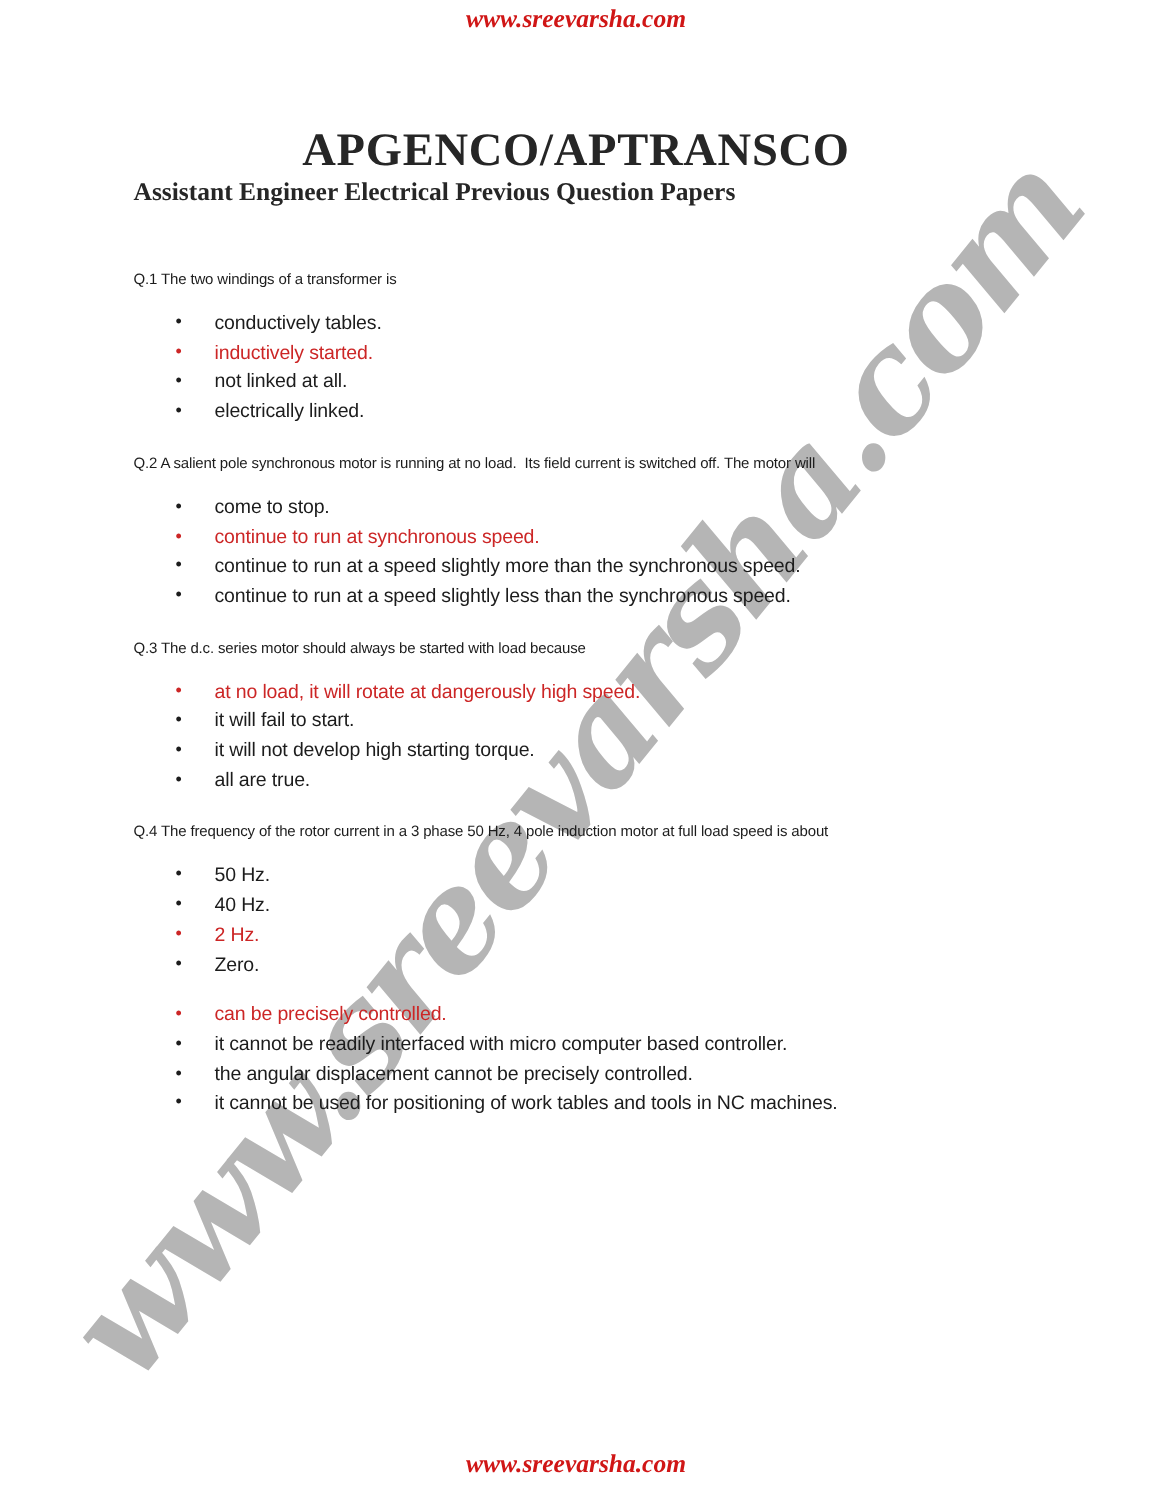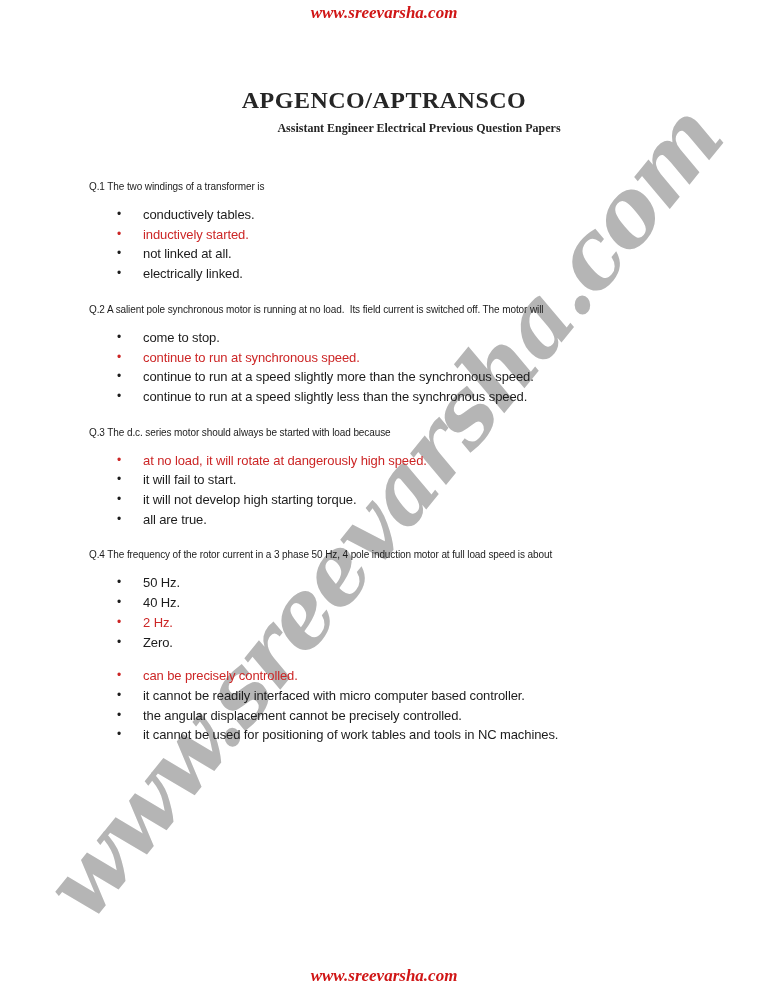--- a/index.html
+++ b/index.html
@@ -50,31 +50,30 @@
     top: 86px; left: 89px;
     width: 660px;
     z-index: 2;
   }
   .doc-title {
     margin: 0;
     width: 590px;
     text-align: center;
     font-family: "Liberation Serif", serif;
     font-weight: bold;
-    font-size: 24px; line-height: 28px;
+    font-size: 31px; line-height: 28px;
     letter-spacing: 0.5px;
     color: var(--heading-text, #262626);
   }
   .doc-subtitle {
     margin: 3px 0 0 0;
     font-family: "Liberation Serif", serif;
     font-weight: bold;
-    font-size: 12px; line-height: 22px;
+    font-size: 17px; line-height: 22px;
     color: var(--heading-text, #262626);
-    text-align: center;
   }
   .questions { margin-top: 36px; }
   .q-text {
     margin: 0 0 6px 0;
     font-size: 10px; line-height: 24px;
     letter-spacing: -0.1px;
     color: var(--body-text, #1c1c1c);
     white-space: pre-wrap;
     max-width: 660px;
   }

